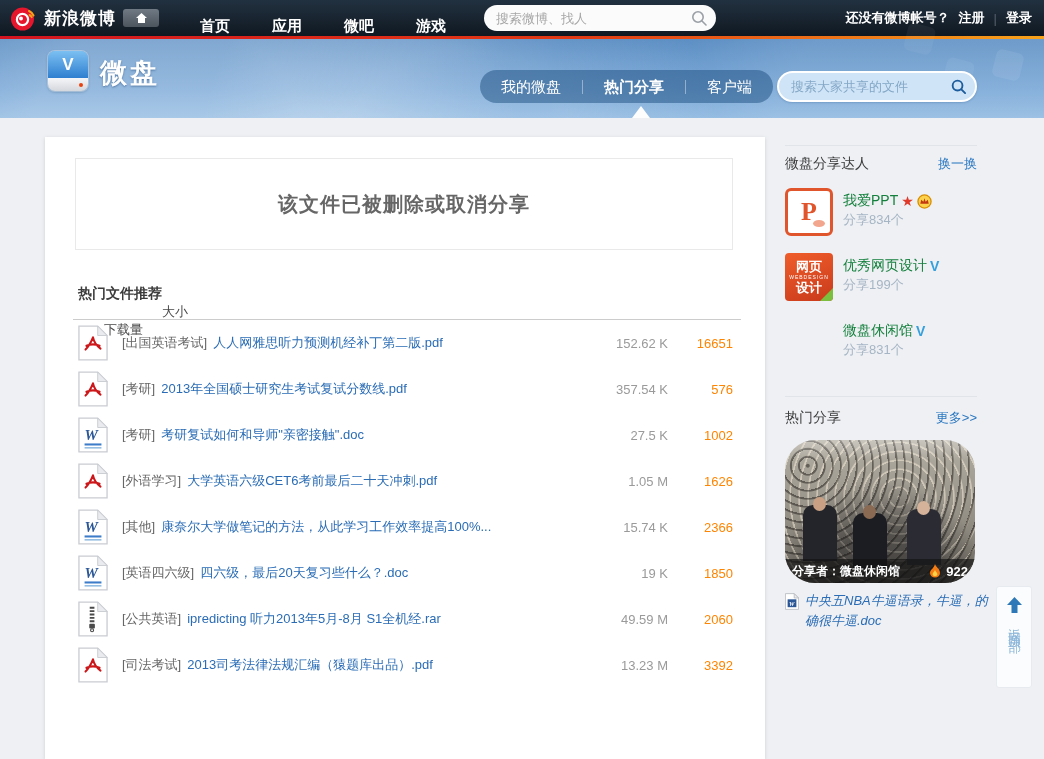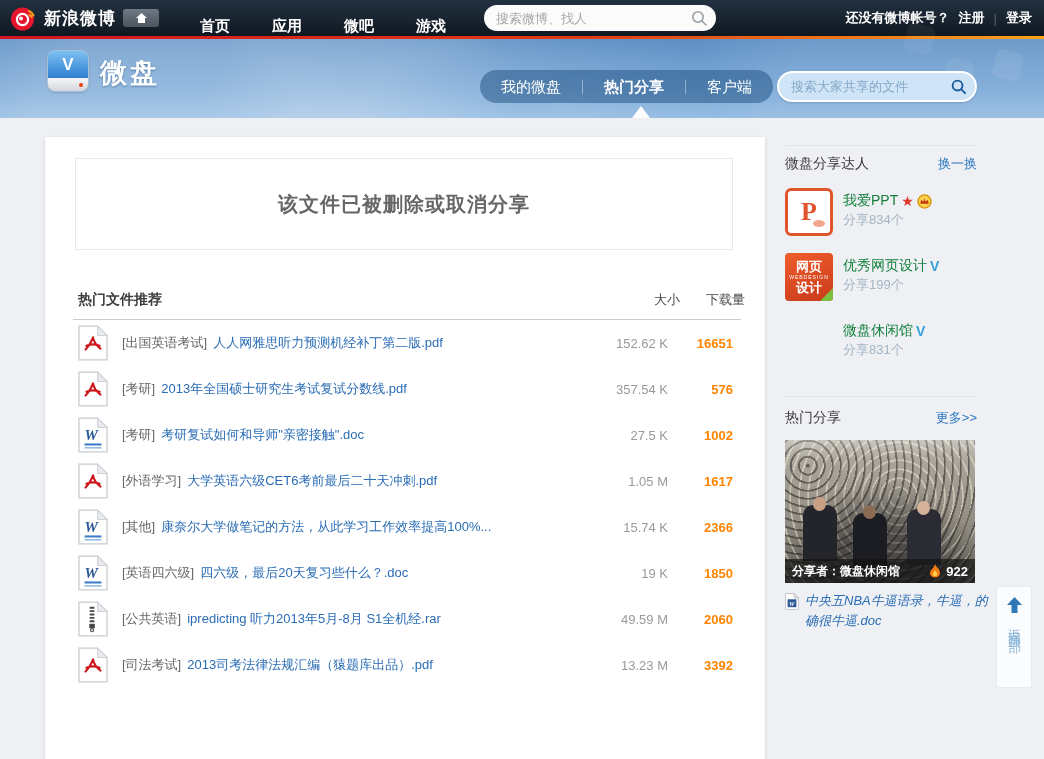--- a/index.html
+++ b/index.html
@@ -44,31 +44,31 @@
   .bn-tab-sep{width:1px;height:14px;background:rgba(255,255,255,.40);}
   .bn-search{position:absolute;left:777px;top:32px;width:200px;height:31px;border-radius:16px;background:#cfe4f6;border:2px solid #fff;display:flex;align-items:center;padding:0 8px 0 12px;box-shadow:0 1px 2px rgba(30,80,130,.25);}
   .bn-search input{flex:1;border:none;outline:none;background:transparent;font-size:13px;color:#2a5b8c;font-family:inherit;min-width:0;}
   .bn-search input::placeholder{color:#84a8c8;}
   .bn-tri{position:absolute;left:632px;bottom:0;width:0;height:0;border-left:9px solid transparent;border-right:9px solid transparent;border-bottom:12px solid #fdfdfd;}
 
   
   .panel{position:absolute;left:45px;top:137px;width:720px;height:622px;background:#fff;box-shadow:0 1px 4px rgba(0,0,0,.13);}
   .notice{position:absolute;left:30px;top:21px;width:658px;height:92px;border:1px solid #e9e9e9;display:flex;align-items:center;justify-content:center;font-size:20px;font-weight:bold;color:#666;letter-spacing:1px;}
   .flist{position:absolute;left:0;top:148px;width:100%;}
-  .lhead{display:flex;align-items:center;height:30px;padding:0 20px 0 33px;}
+  .lhead{display:flex;height:30px;padding:0 20px 0 33px;flex-direction:column;}
   .ltitle{flex:1;font-size:14px;font-weight:bold;color:#3c3c3c;}
   .lcol-size{width:110px;text-align:right;font-size:13px;color:#474747;}
   .lcol-dl{width:65px;text-align:right;font-size:13px;color:#474747;}
   .ldiv{border-bottom:1px solid #cccccc;margin:4px 24px 0 28px;}
   .frow{display:flex;align-items:center;height:46px;padding:0 32px 0 33px;}
   .ficon{width:30px;height:36px;flex:none;display:flex;}
   .fcat{color:#666;font-size:13px;margin-left:14px;white-space:nowrap;}
   .fname{color:#2a6cb5;font-size:13px;margin-left:6px;flex:1;white-space:nowrap;overflow:hidden;text-overflow:ellipsis;}
   .fsize{width:110px;text-align:right;color:#9a9a9a;font-size:13px;flex:none;}
-  .fdl{width:65px;text-align:right;color:#ff8400;font-size:13px;flex:none;font-weight:bold;}
+  .fdl{width:65px;text-align:right;color:#ff8400;font-size:13px;flex:none;}
 
   
   .sidebar{position:absolute;left:785px;top:145px;width:192px;}
   .sb-head{display:flex;align-items:center;padding-top:9px;margin-bottom:15px;border-top:1px solid #e1e4e9;}
   .sb-title{flex:1;font-size:14px;color:#3c3c3c;}
   .sb-link{font-size:13px;color:#2a77c0;}
   .user{display:flex;margin-bottom:17px;height:48px;}
   .uav{position:relative;width:48px;height:48px;margin-right:10px;flex:none;border-radius:4px;overflow:hidden;}
   .uinfo{padding-top:4px;min-width:0;}
   .uname-row{display:flex;align-items:center;gap:3px;}
@@ -88,21 +88,21 @@
       radial-gradient(circle at 70% 30%, rgba(120,170,220,.35) 0 8%, transparent 20%),
       repeating-radial-gradient(circle at 30% 80%, rgba(255,200,120,.55) 0 .6px, transparent 1.4px 6px),
       linear-gradient(180deg,#24446a 0%,#14283f 55%,#0a1626 100%);}
   .sb-div{border-top:1px solid #e1e4e9;margin-top:30px;}
   .hot-head{display:flex;align-items:center;margin-top:12px;margin-bottom:13px;border-top:none;}
   .hot-img{position:relative;width:190px;height:143px;overflow:hidden;cursor:pointer;background:
       linear-gradient(rgba(255,255,255,.30),transparent 14%),
       radial-gradient(circle at 50% 100%, rgba(15,15,18,.45) 0 30%, transparent 60%),
       repeating-radial-gradient(circle at 12% 18%, rgba(30,26,22,.5) 0 1.4px, transparent 2.4px 8px),
       repeating-radial-gradient(circle at 60% 40%, rgba(248,238,218,.5) 0 1.2px, transparent 2.2px 9px),
-      linear-gradient(180deg,#b3aea3 0%,#948f85 55%,#6d6961 100%);}
+      linear-gradient(180deg,#b3aea3 0%,#948f85 55%,#6d6961 100%); border-radius: 30px;}
   .hot-img .fig{position:absolute;bottom:22px;left:18px;width:34px;height:56px;border-radius:10px 10px 0 0;background:#24252b;box-shadow:50px 8px 0 #1c1d23,104px 4px 0 #2b2c33;}
   .hot-img .face{position:absolute;bottom:72px;left:28px;width:13px;height:14px;border-radius:50%;background:#c9a083;box-shadow:50px 8px 0 #8a6a52,104px 4px 0 #d4b39a;}
   .img-cap{position:absolute;left:0;right:0;bottom:0;height:24px;background:rgba(18,18,18,.66);display:flex;align-items:center;padding:0 7px;}
   .cap-text{flex:1;color:#fff;font-size:12px;font-weight:bold;}
   .cap-count{color:#fff;font-size:13px;font-weight:bold;margin-left:5px;}
   .hot-doc{display:flex;margin-top:8px;width:210px;font-style:italic;}
   .hot-doc .dicon{flex:none;margin:2px 6px 0 0;}
   .hot-doc a{font-size:13px;color:#2a6cb5;line-height:20px;}
 
   
@@ -237,21 +237,21 @@
         <span class="ficon">
             <svg viewBox="0 0 32 38" width="30" height="36">
               <path d="M1 1 H21 L31 11 V37 H1 Z" fill="#fff" stroke="#c9ccd1" stroke-width="1.4"></path>
               <path d="M21 1 L31 11 H21 Z" fill="#e9ebee" stroke="#c9ccd1" stroke-width="1"></path>
               <path d="M16 13 c-2 5 -5 10 -8 13 M16 13 c1 5 4 9 8 12 M9 22 c4.5 -2 9.5 -2 14 0" stroke="#cc1619" fill="none" stroke-width="2.2" stroke-linecap="round"></path>
             </svg>
           </span>
         <span class="fcat">[外语学习]</span>
         <a class="fname">大学英语六级CET6考前最后二十天冲刺.pdf</a>
         <span class="fsize">1.05 M</span>
-        <span class="fdl">1617</span>
+        <span class="fdl">1626</span>
       </div>
 
       <div class="frow">
         <span class="ficon">
             <svg viewBox="0 0 32 38" width="30" height="36">
               <path d="M1 1 H21 L31 11 V37 H1 Z" fill="#fff" stroke="#c9ccd1" stroke-width="1.4"></path>
               <path d="M21 1 L31 11 H21 Z" fill="#e9ebee" stroke="#c9ccd1" stroke-width="1"></path>
               <text x="7" y="24" font-size="16" font-style="italic" font-weight="bold" font-family="Liberation Serif,serif" fill="#2b5797">W</text>
               <rect x="7" y="28" width="18" height="2.2" fill="#3d7cc9"></rect>
               <rect x="7" y="32" width="18" height="1.4" fill="#7fb0dc"></rect>

